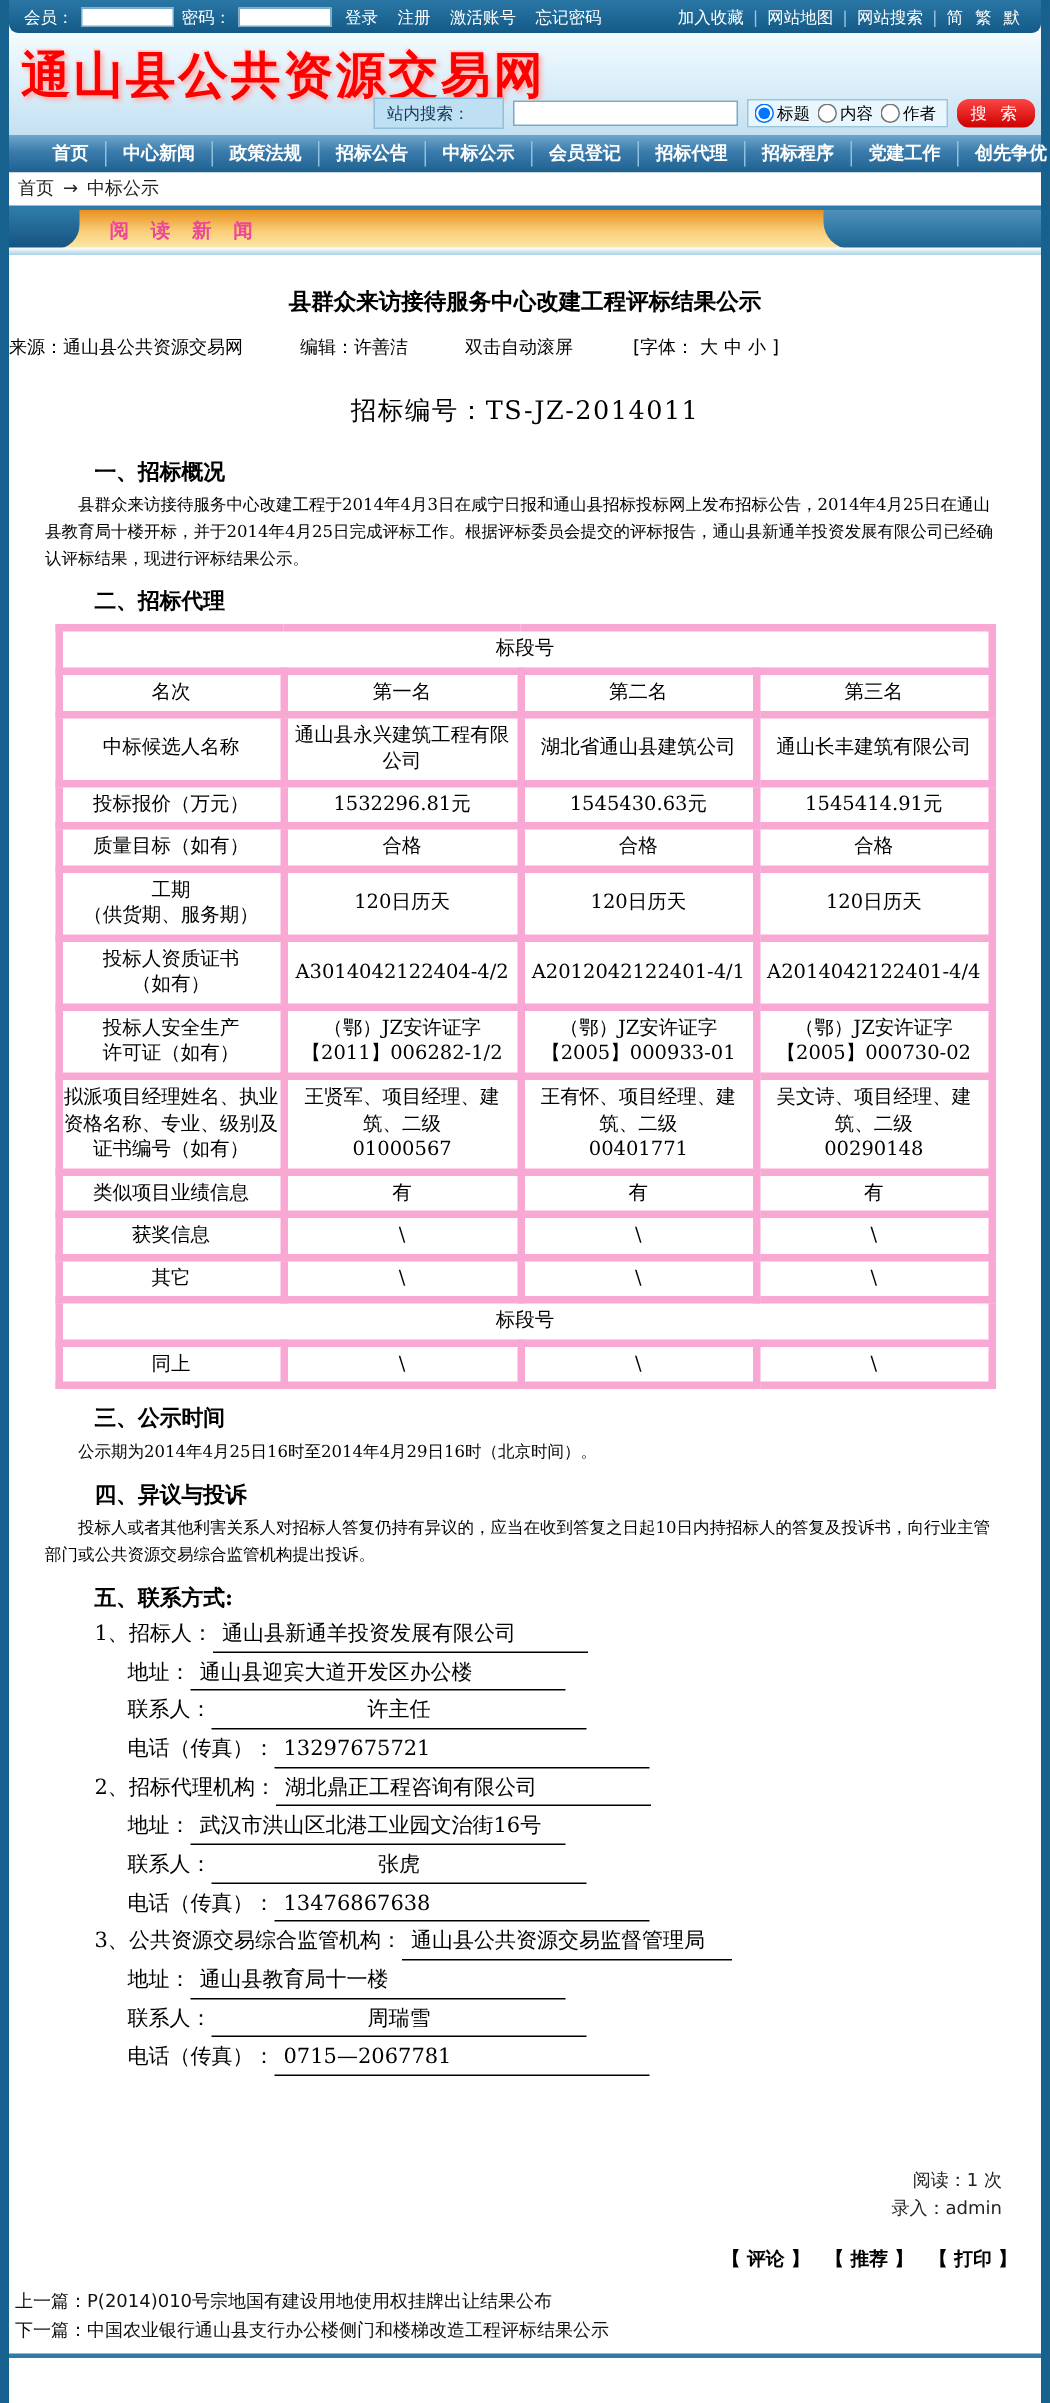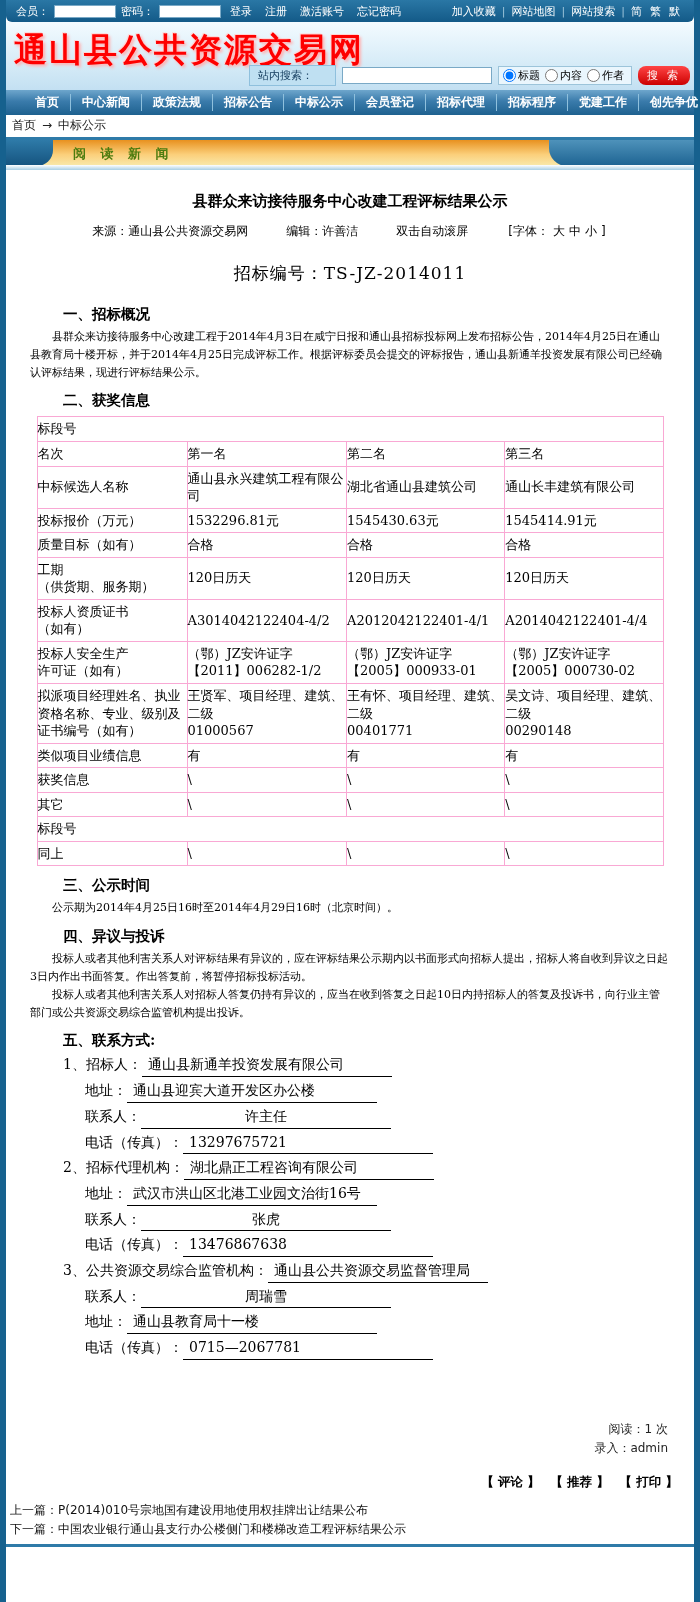--- a/index.html
+++ b/index.html
@@ -37,35 +37,35 @@
 
   
   .breadcrumb { height:20px; display:flex; align-items:center; font-size:12px; color:#222; padding:0 6px; gap:6px; background:#fff; }
 
   
   .sec-bar { height:33px; margin-top:2px; position:relative; border-top:3px solid #2e7aa8; }
   .sec-bar .band { position:absolute; inset:0; background:linear-gradient(180deg,#e8911f,#fbcf7a 48%,#f9e6a6 82%,#fdf4cf); }
   .sec-bar .cap-left { position:absolute; left:0; top:0; width:47px; height:26px; background:linear-gradient(180deg,#2e7aa8,#15537f); border-radius:0 0 16px 0; }
   .sec-bar .cap-right { position:absolute; right:0; top:0; width:145px; height:26px; background:linear-gradient(180deg,#4e92ba,#1d6392); border-radius:0 0 0 18px; }
   .sec-bar .strip { position:absolute; left:0; right:0; bottom:0; height:5px; background:linear-gradient(180deg,#fff,#a9cfe5); }
-  .sec-bar .title { position:absolute; left:67px; top:5px; font-size:13px; font-weight:bold; color:#4d7c0f; letter-spacing:5px; }
+  .sec-bar .title { position:absolute; left:67px; top:5px; font-size:13px; font-weight:bold; color:#ec4899; letter-spacing:5px; }
 
   
   .article { font-family:"DejaVu Serif","Liberation Serif",serif; color:#000; }
   .a-title { text-align:center; font-size:15px; font-weight:bold; margin-top:22px; }
-  .a-meta { display:flex; justify-content:center; gap:38px; font-size:12px; margin-top:12px; font-family:"DejaVu Sans",sans-serif; }
+  .a-meta { display:flex; justify-content:flex-start; gap:38px; font-size:12px; margin-top:12px; font-family:"DejaVu Sans",sans-serif; }
   .a-meta .fontsizes span { margin:0 2px; cursor:pointer; }
   .bid-no { text-align:center; font-size:17px; margin-top:22px; letter-spacing:1px; }
   .sec-title { font-size:14.5px; font-weight:bold; margin:10px 25px 4px 57px; }
   .para { font-size:11px; line-height:1.62; margin:0 24px; text-indent:2em; }
 
   
   table.bid { border-collapse:collapse; margin:6px auto 4px auto; width:627px; font-size:13px;
               font-family:"DejaVu Serif","Liberation Serif",serif; }
-  table.bid td { border:1px solid #f9a8d4; text-align:left; padding:3px 0; line-height:1.35; white-space:pre-line; }
+  table.bid td { border:5px solid #f9a8d4; text-align:center; padding:3px 0; line-height:1.35; white-space:pre-line; }
   table.bid td.lbl { width:150px; }
 
   
   .contact-line { font-size:14px; line-height:1.55; margin-left:57px; margin-top:3px; }
   .contact-line.sub { margin-left:79px; }
   .u { display:inline-block; border-bottom:1px solid #000; min-width:250px; padding:0 6px; }
   .u.center { text-align:center; }
 
   
   .stats { text-align:right; font-size:12px; color:#222; margin-right:26px; line-height:1.6; font-family:"DejaVu Sans",sans-serif; }
@@ -158,21 +158,21 @@
       <span>双击自动滚屏</span>
       <span class="fontsizes">
         <span>[字体：</span><span>大</span><span>中</span><span>小</span><span>]</span>
       </span>
     </div>
     <div class="bid-no">招标编号：TS-JZ-2014011</div>
 
     <div class="sec-title" style="margin-top:20px">一、招标概况</div>
     <div class="para">县群众来访接待服务中心改建工程于2014年4月3日在咸宁日报和通山县招标投标网上发布招标公告，2014年4月25日在通山县教育局十楼开标，并于2014年4月25日完成评标工作。根据评标委员会提交的评标报告，通山县新通羊投资发展有限公司已经确认评标结果，现进行评标结果公示。</div>
 
-    <div class="sec-title">二、获奖信息</div>
+    <div class="sec-title">二、招标代理</div>
 
     <table class="bid">
       <tbody>
           <tr>
             <td colspan="4">标段号</td>
           </tr>
       <tr>
         <td class="lbl">名次</td>
         <td>第一名</td>
         <td>第二名</td>
@@ -252,43 +252,42 @@
         <td>\</td>
         <td>\</td>
         <td>\</td>
       </tr>
     </tbody>
       </table>
 
     <div class="sec-title">三、公示时间</div>
     <div class="para">公示期为2014年4月25日16时至2014年4月29日16时（北京时间）。</div>
     <div class="sec-title">四、异议与投诉</div>
-    <div class="para">投标人或者其他利害关系人对评标结果有异议的，应在评标结果公示期内以书面形式向招标人提出，招标人将自收到异议之日起3日内作出书面答复。作出答复前，将暂停招标投标活动。</div>
     <div class="para">投标人或者其他利害关系人对招标人答复仍持有异议的，应当在收到答复之日起10日内持招标人的答复及投诉书，向行业主管部门或公共资源交易综合监管机构提出投诉。</div>
     <div class="sec-title">五、联系方式:</div>
 
     <div class="contact-line">
       <span>1、</span><span>招标人：</span><span class="u">通山县新通羊投资发展有限公司</span>
     </div>
     <div class="contact-line sub"><span>地址：</span><span class="u">通山县迎宾大道开发区办公楼</span></div>
     <div class="contact-line sub"><span>联系人：</span><span class="u center">许主任</span></div>
     <div class="contact-line sub"><span>电话（传真）：</span><span class="u">13297675721</span></div>
 
     <div class="contact-line">
       <span>2、</span><span>招标代理机构：</span><span class="u">湖北鼎正工程咨询有限公司</span>
     </div>
     <div class="contact-line sub"><span>地址：</span><span class="u">武汉市洪山区北港工业园文治街16号</span></div>
     <div class="contact-line sub"><span>联系人：</span><span class="u center">张虎</span></div>
     <div class="contact-line sub"><span>电话（传真）：</span><span class="u">13476867638</span></div>
 
     <div class="contact-line">
       <span>3、</span><span>公共资源交易综合监管机构：</span><span class="u" style="min-width:220px">通山县公共资源交易监督管理局</span>
     </div>
+    <div class="contact-line sub"><span>地址：</span><span class="u">通山县教育局十一楼</span></div>
     <div class="contact-line sub"><span>联系人：</span><span class="u center">周瑞雪</span></div>
-    <div class="contact-line sub"><span>地址：</span><span class="u">通山县教育局十一楼</span></div>
     <div class="contact-line sub"><span>电话（传真）：</span><span class="u">0715—2067781</span></div>
 
     <div style="height:60px"></div>
 
     <div class="stats">
       <div>阅读：1 次</div>
       <div>录入：admin</div>
     </div>
     <div class="actions">
       <span>【 评论 】</span>

